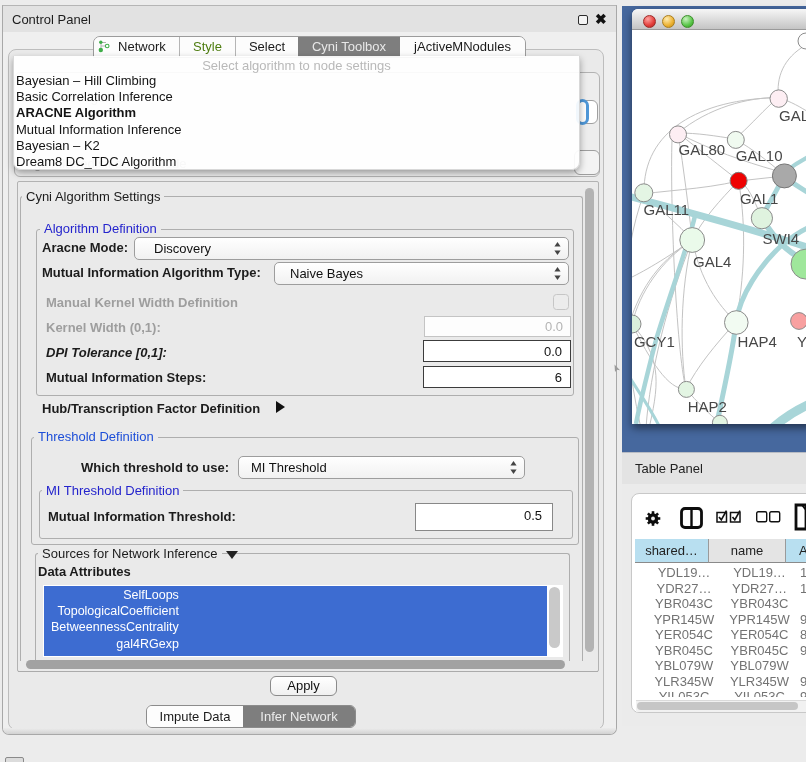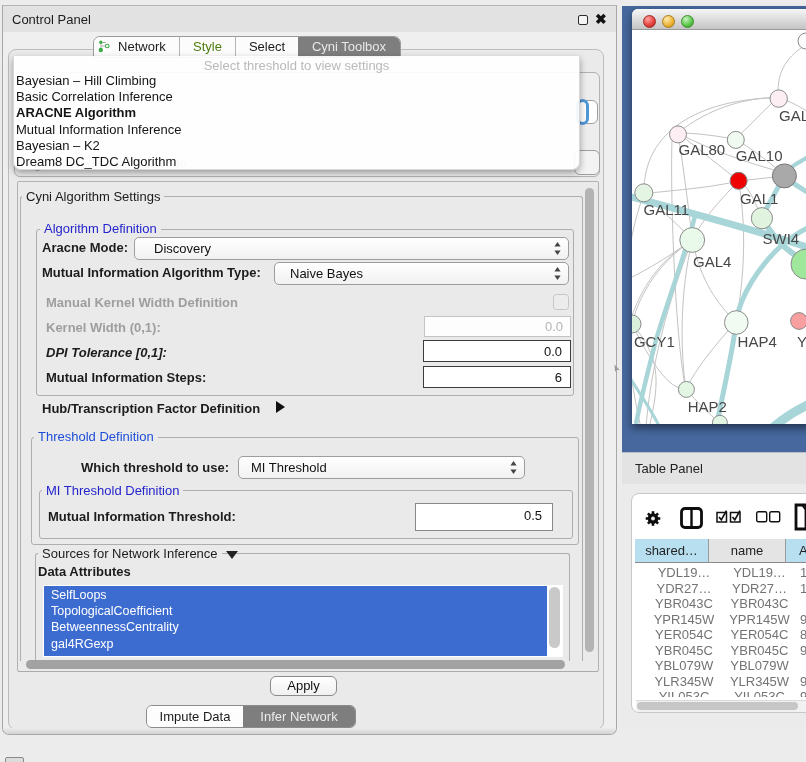--- a/index.html
+++ b/index.html
@@ -96,52 +96,53 @@
 <div class="field" style="left:415px;top:503px;width:138px;height:28px;border:1px solid #888;padding:4px 10px 0 0;">0.5</div>
 
 <div class="gb" style="left:35px;top:553px;width:533px;height:107px;border-bottom:none;border-radius:3px 3px 0 0;"></div>
 <div class="glbl" style="left:38px;top:546px;color:#1b1b1b;">Sources for Network Inference</div>
 <div class="abs" style="left:226px;top:551px;width:0;height:0;border-top:8px solid #222;border-left:6px solid transparent;border-right:6px solid transparent;"></div>
 
 <div class="lbl" style="left:38px;top:564px;">Data Attributes</div>
 
 <div class="abs" style="left:43px;top:585px;width:520px;height:72px;background:#fff;"></div>
 <div class="abs" style="left:44px;top:586px;width:503px;height:70px;background:#3d6cd1;"></div>
-<div class="abs" style="left:51px;top:587px;font:12.5px 'Liberation Sans',sans-serif;color:#fff;line-height:16.2px;">SelfLoops<br>TopologicalCoefficient<br>BetweennessCentrality<br>gal4RGexp</div>
+<div class="abs" style="left:51px;top:587px;font:12.5px 'Liberation Sans',sans-serif;color:#fff;line-height:16.2px;text-align:right;">SelfLoops<br>TopologicalCoefficient<br>BetweennessCentrality<br>gal4RGexp</div>
 <div class="abs" style="left:549px;top:587px;width:11px;height:61px;background:#c9c9c9;border-radius:5.5px;"></div>
 
 <div class="abs" style="left:26px;top:660px;width:539px;height:9px;background:#a2a2a2;border-radius:4.5px;"></div>
 <div class="abs" style="left:18px;top:671px;width:580px;height:1px;background:#ababab;"></div>
 
 <div class="abs" style="left:270px;top:676px;width:67px;height:20px;background:linear-gradient(#ffffff,#f0f0f0);border:1.5px solid #8a8a8a;border-radius:6px;box-sizing:border-box;text-align:center;font:13px 'Liberation Sans',sans-serif;color:#111;line-height:17px;">Apply</div>
 
 <div class="abs" style="left:146px;top:705px;height:23px;display:flex;font:13px 'Liberation Sans',sans-serif;border:1px solid #8c8c8c;border-radius:6px;box-sizing:border-box;overflow:hidden;">
   <div style="width:96px;background:#fdfdfd;color:#1a1a1a;text-align:center;line-height:21px;">Impute Data</div>
   <div style="width:112px;background:#7e7e7e;color:#ececec;text-align:center;line-height:21px;">Infer Network</div>
 </div>
 
 <div class="abs" style="left:93px;top:36px;height:22px;display:flex;font:13px 'Liberation Sans',sans-serif;border:1px solid #9b9b9b;border-radius:7px 7px 0 0;box-sizing:border-box;overflow:hidden;z-index:5;">
   <div style="width:85px;background:#fcfcfc;color:#1a1a1a;text-align:center;line-height:20px;padding-left:0;">&nbsp;&nbsp;&nbsp;Network</div>
   <div style="width:55px;background:#fcfcfc;color:#4d7c0f;text-align:center;line-height:20px;border-left:1px solid #b5b5b5;">Style</div>
   <div style="width:62px;background:#fcfcfc;color:#1a1a1a;text-align:center;line-height:20px;border-left:1px solid #b5b5b5;">Select</div>
   <div style="width:102px;background:#7e7e7e;color:#e8e8e8;text-align:center;line-height:20px;">Cyni Toolbox</div>
+  <div style="width:125px;background:#fcfcfc;color:#1a1a1a;text-align:center;line-height:20px;">jActiveMNodules</div>
 </div>
 
 <svg class="abs" style="left:98px;top:40px;z-index:6;" width="12" height="13" viewBox="0 0 12 13">
   <path d="M3 2.5L3 10M3 6L9 6M3 2.5L8 2.5" stroke="#aaa" stroke-width="0.9" fill="none"></path>
   <circle cx="2.8" cy="2.3" r="1.7" fill="#3fae49"></circle>
   <circle cx="2.8" cy="10" r="2.2" fill="#3fae49"></circle>
   <circle cx="9.2" cy="6" r="1.8" fill="#fff" stroke="#3fae49" stroke-width="1.1"></circle>
 </svg>
 
 <div class="abs" style="left:22px;top:90px;font:13px 'Liberation Sans',sans-serif;color:#9f9f9f;z-index:9;">Inference Algorithm</div>
 <div class="abs" style="left:34px;top:156px;font:13px 'Liberation Sans',sans-serif;color:#9f9f9f;z-index:9;">galFiltered.sif default node</div>
 
 <div class="abs" style="left:13px;top:56px;width:567px;height:114px;background:rgba(255,255,255,0.92);border:1px solid rgba(190,190,190,0.6);border-top:none;border-radius:0 0 8px 8px;box-shadow:0 3px 7px rgba(0,0,0,0.35);box-sizing:border-box;z-index:10;"></div>
-<div class="abs" style="left:13px;top:58px;width:567px;text-align:center;font:13px 'Liberation Sans',sans-serif;color:#b9b9b9;z-index:11;">Select threshold to view settings</div>
+<div class="abs" style="left:13px;top:58px;width:567px;text-align:center;font:13px 'Liberation Sans',sans-serif;color:#b9b9b9;z-index:11;">Select algorithm to node settings</div>
 <div class="abs" style="left:16px;top:73px;font:13px 'Liberation Sans',sans-serif;color:#141414;line-height:16.2px;z-index:11;">Bayesian – Hill Climbing<br>Basic Correlation Inference<br><b>ARACNE Algorithm</b><br>Mutual Information Inference<br>Bayesian – K2<br>Dream8 DC_TDC Algorithm</div>
 
 <div class="abs" style="left:622px;top:6px;width:184px;height:446px;background:#46689e;"></div>
 
 <div class="abs" style="left:632px;top:9px;width:180px;height:415px;background:#fff;border-radius:6px 0 0 0;box-shadow:0 4px 9px rgba(0,0,0,0.5);"></div>
 <div class="abs" style="left:632px;top:9px;width:180px;height:21px;background:linear-gradient(#f6f6f6,#c4c4c4);border-bottom:1px solid #9a9a9a;border-radius:6px 0 0 0;box-sizing:border-box;"></div>
 <div class="abs" style="left:643px;top:15px;width:13px;height:13px;border-radius:50%;background:radial-gradient(circle at 35% 28%,#ffa3a0,#e33e3b 60%,#a52622);border:0.5px solid #9e2b28;box-sizing:border-box;"></div>
 <div class="abs" style="left:662px;top:15px;width:13px;height:13px;border-radius:50%;background:radial-gradient(circle at 35% 28%,#ffecb0,#ecb132 60%,#bd8a17);border:0.5px solid #ab7e1c;box-sizing:border-box;"></div>
 <div class="abs" style="left:681px;top:15px;width:13px;height:13px;border-radius:50%;background:radial-gradient(circle at 35% 28%,#c9f2bf,#58c548 60%,#35961f);border:0.5px solid #3c8f2b;box-sizing:border-box;"></div>
 

